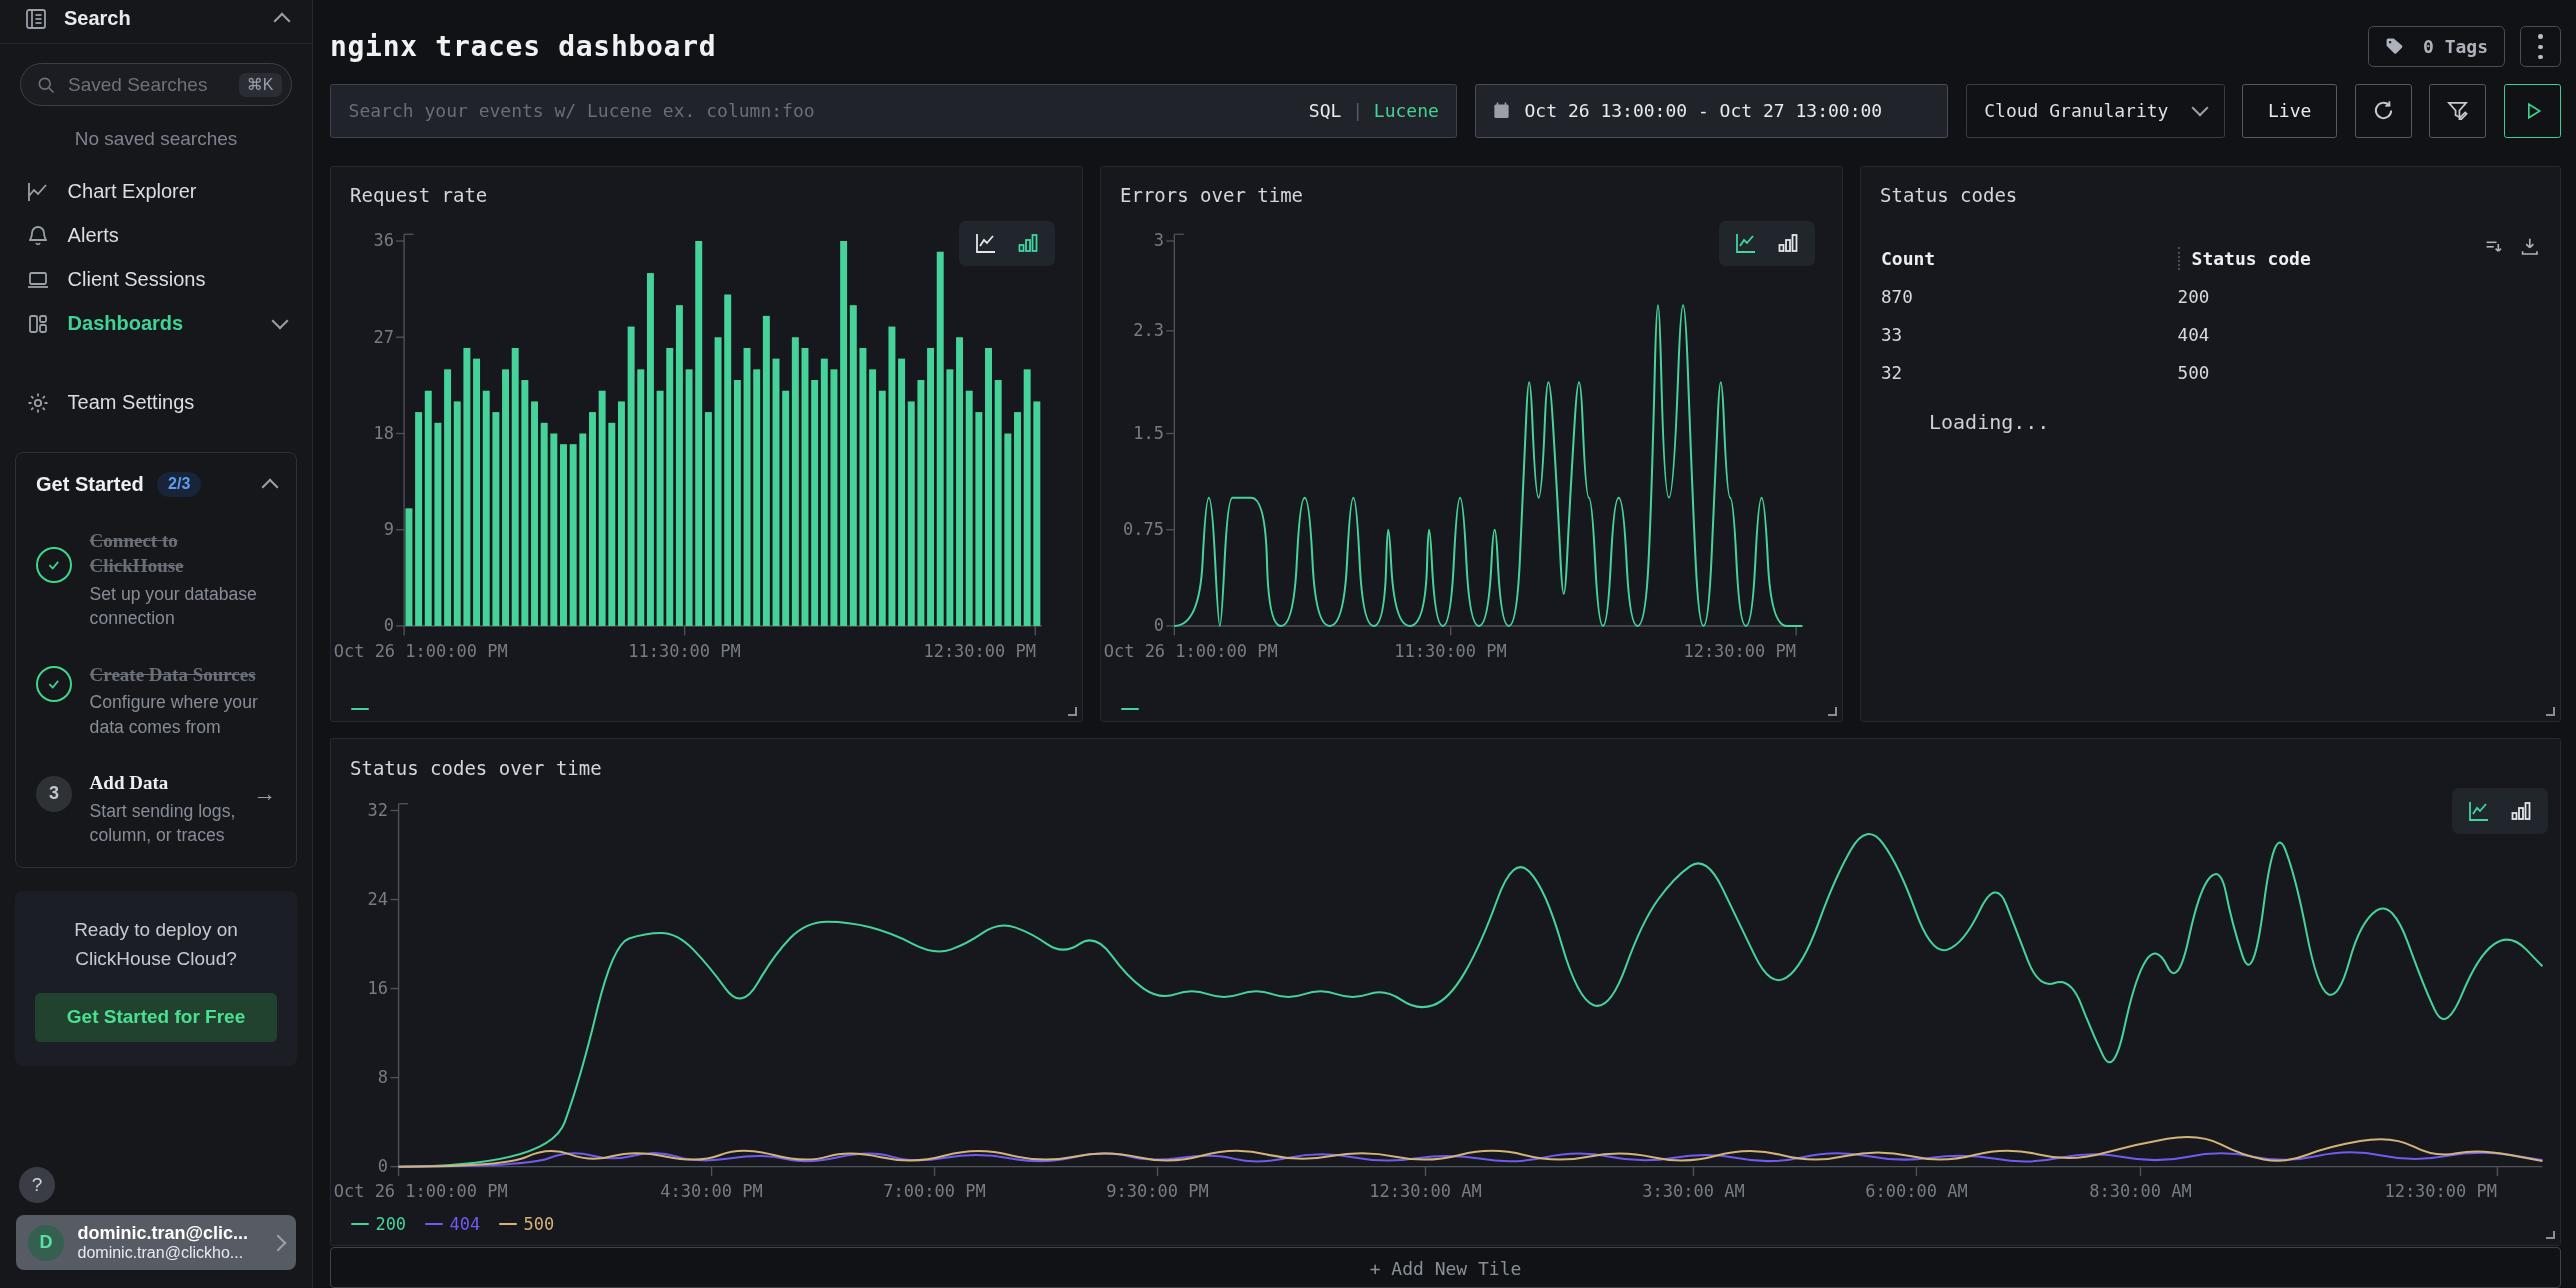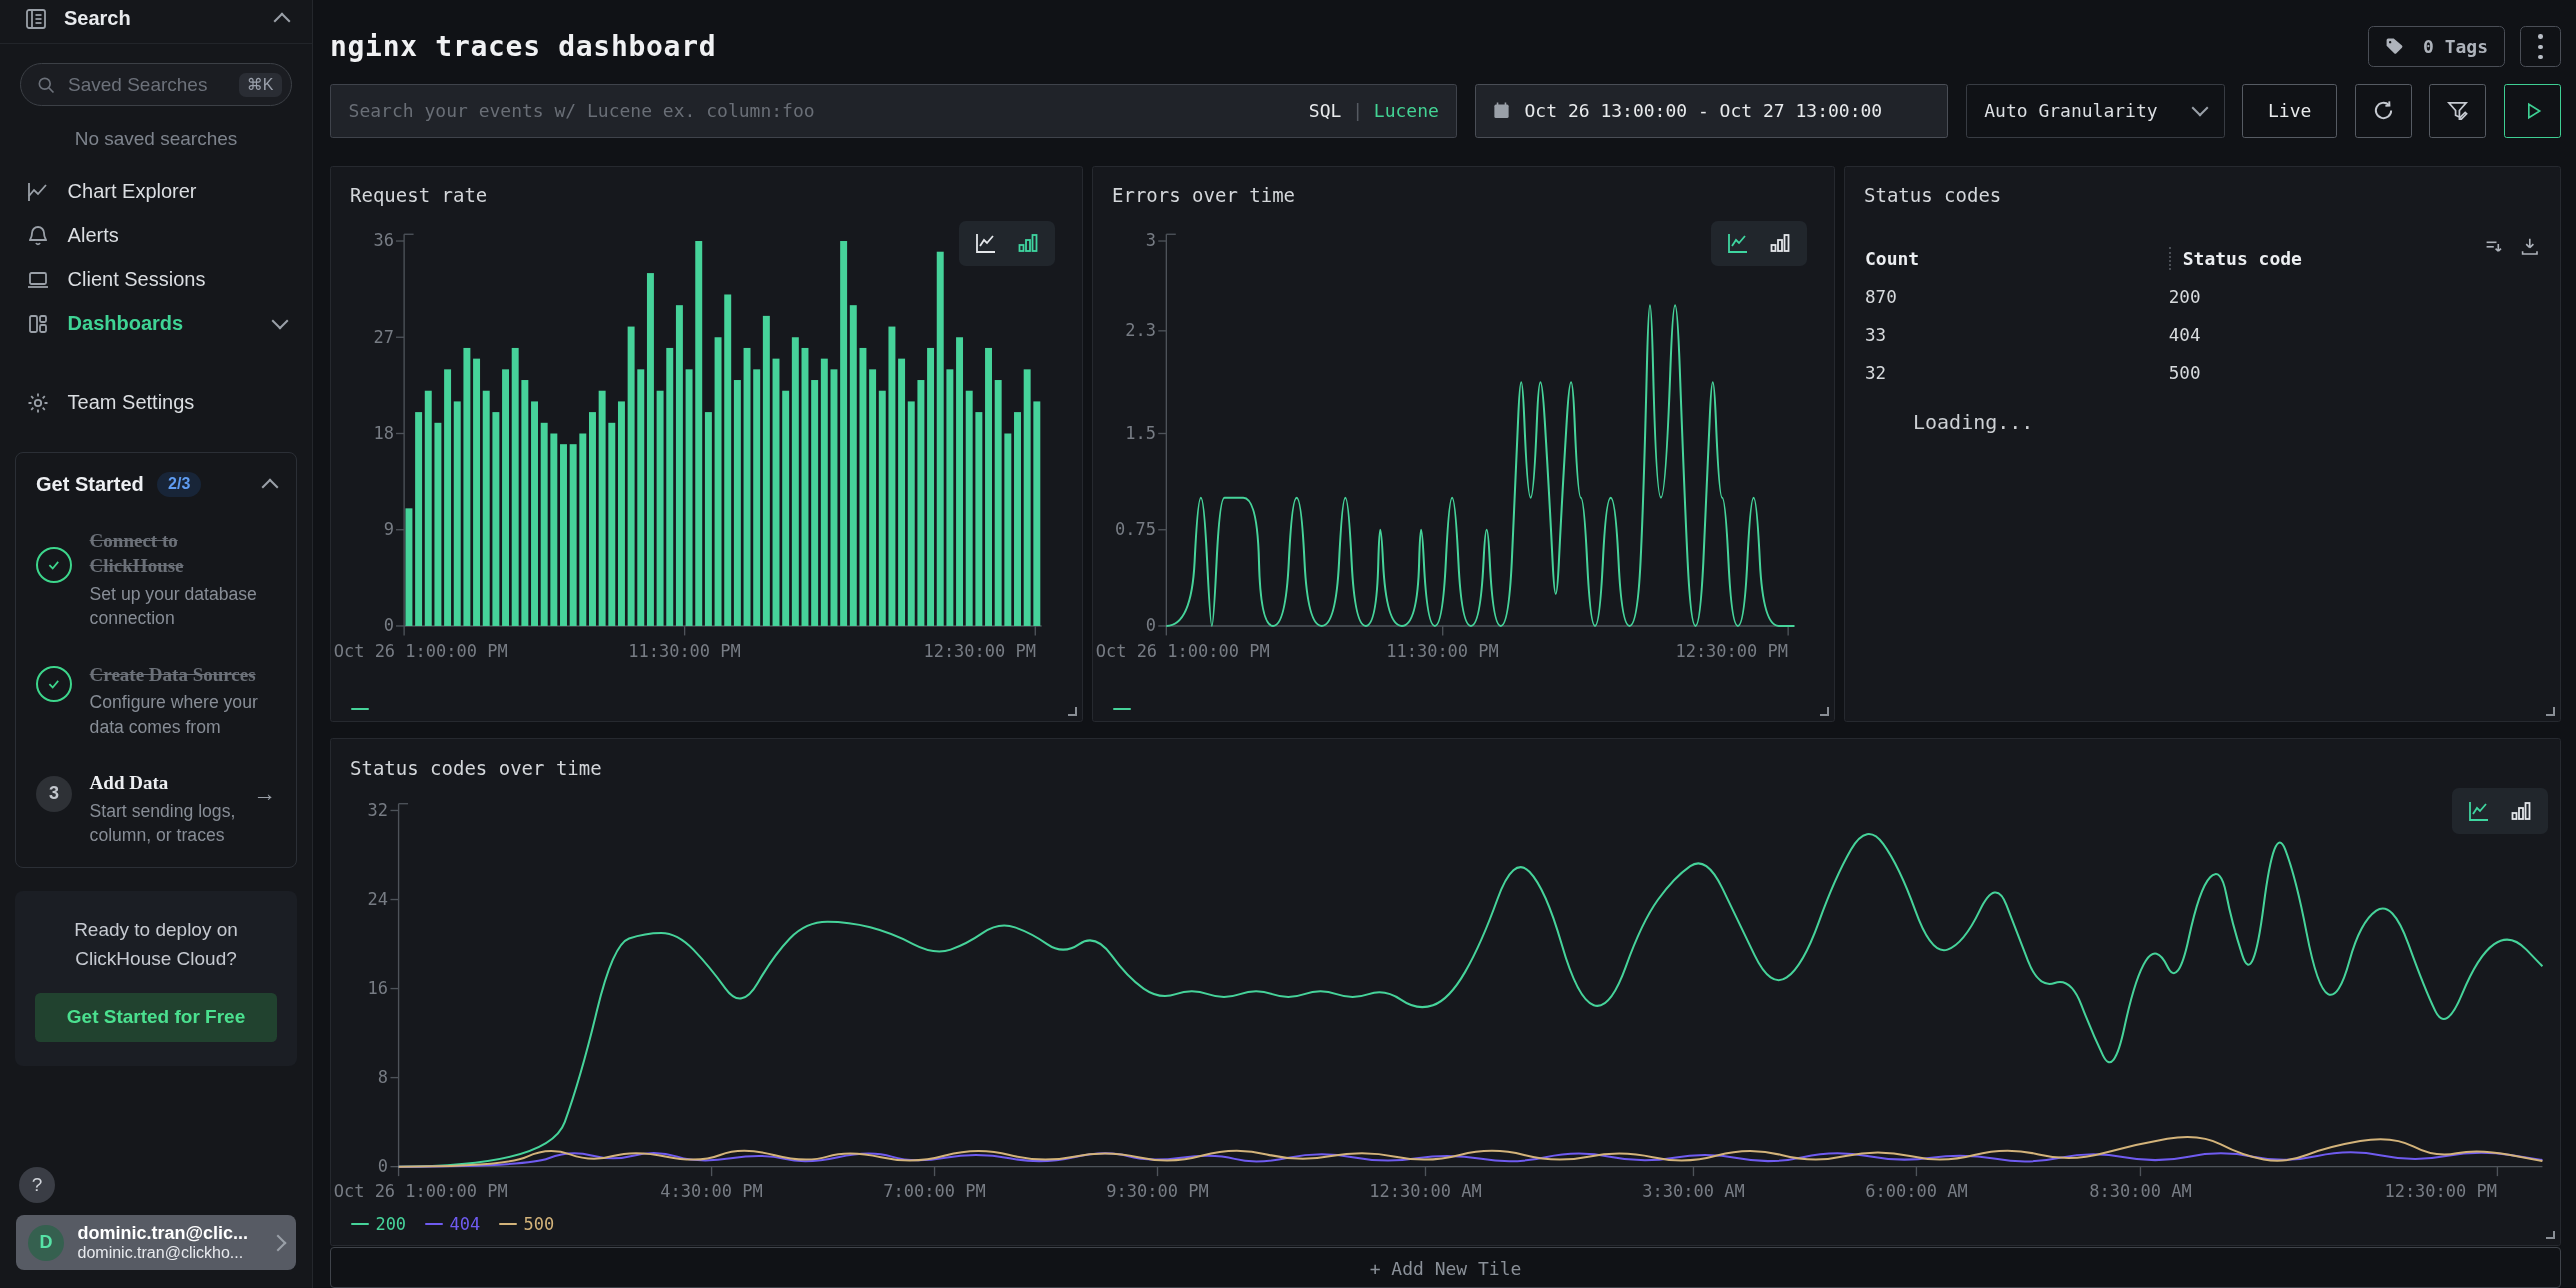--- a/index.html
+++ b/index.html
@@ -97,21 +97,21 @@
   .gran-box { width:259px; border:1.4px solid #383c43; border-radius:2.7px; display:flex; align-items:center;
     justify-content:space-between; padding:0 17.6px; cursor:pointer;
     font-family:"DejaVu Sans Mono", monospace; font-size:18px; color:#dcdfe3; }
   .live-btn { width:95px; border:1.4px solid #565b63; border-radius:2.7px; background:none; color:#e8eaec;
     font-family:"DejaVu Sans Mono", monospace; font-size:18px; cursor:pointer; }
   .sq-btn { width:57px; border:1.4px solid #565b63; border-radius:2.7px; background:none; color:#c6cad1;
     cursor:pointer; display:flex; align-items:center; justify-content:center; }
   .sq-btn.play { border-color:#3ecf93; color:#3ecf93; }
 
   
-  .row1 { display:flex; gap:9px; margin-top:28px; height:559px; }
+  .row1 { display:flex; gap:17px; margin-top:28px; height:559px; }
   .row2 { margin-top:16px; height:510px; }
   .panel { position:relative; background:#16181d; border:1.4px solid #26292f; border-radius:2.7px; }
   .p-rr { width:753px; } .p-err { width:743px; } .p-sc { flex:1; } .p-big { width:100%; height:100%; }
   .ptitle { position:absolute; top:17.6px; left:19px; font-family:"DejaVu Sans Mono", monospace;
     font-size:19px; color:#d3d6da; }
   .chart-host { position:absolute; left:0; right:0; top:47px; bottom:41px; }
   .p-big .chart-host { bottom:38px; }
   .tick { position:absolute; font-family:"DejaVu Sans Mono", monospace; font-size:17px; color:#777c84; }
   .tick.xlab.center { text-align:center; } .tick.xlab.right { text-align:right; }
   .chart-toolbar { position:absolute; top:54px; right:27px; background:#21262c; border-radius:6.8px;
@@ -309,21 +309,21 @@
     <div class="date-box">
       <span style="width:19px;height:19px;color:#9aa0a8">
         <svg viewBox="0 0 24 24" fill="currentColor">
             <path d="M7 2v3M17 2v3" stroke="currentColor" stroke-width="2"></path>
             <rect x="3" y="4.5" width="18" height="17" rx="2"></rect>
           </svg>
       </span>
       <span>Oct 26 13:00:00 - Oct 27 13:00:00</span>
     </div>
     <div class="gran-box">
-      <span>Auto Granularity</span>
+      <span>Cloud Granularity</span>
       <span class="chev down"></span>
     </div>
     <button class="live-btn">Live</button>
     <button class="sq-btn">
       <svg viewBox="0 0 24 24" width="23" height="23" fill="none" stroke="currentColor" stroke-width="2">
           <path d="M20 12a8 8 0 1 1-2.4-5.7"></path>
           <polyline points="18,2.5 18.2,6.8 14,7"></polyline>
         </svg>
     </button>
     <button class="sq-btn">

